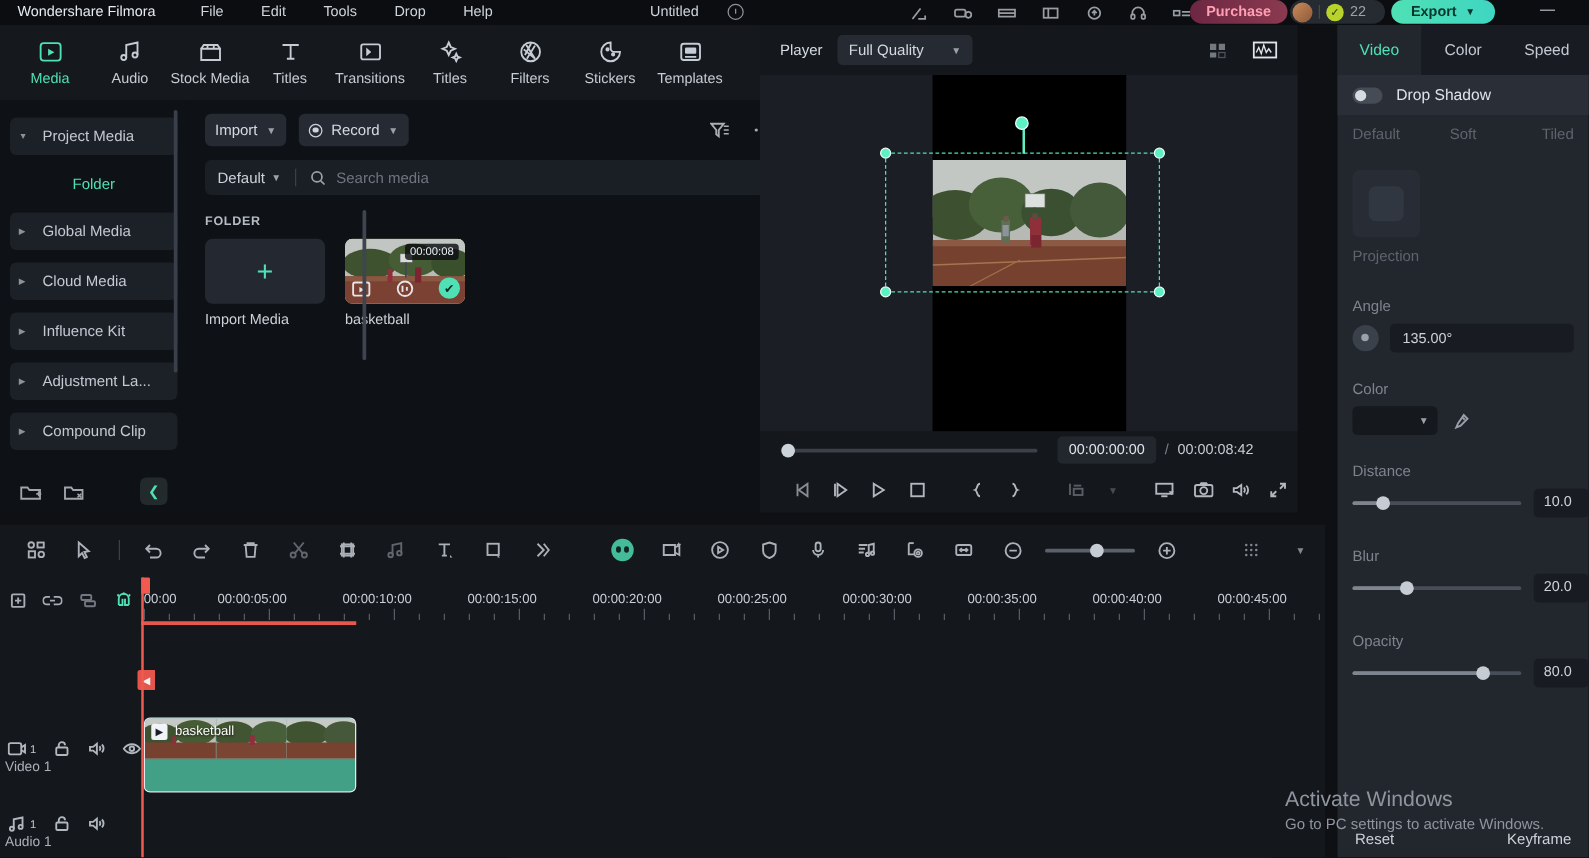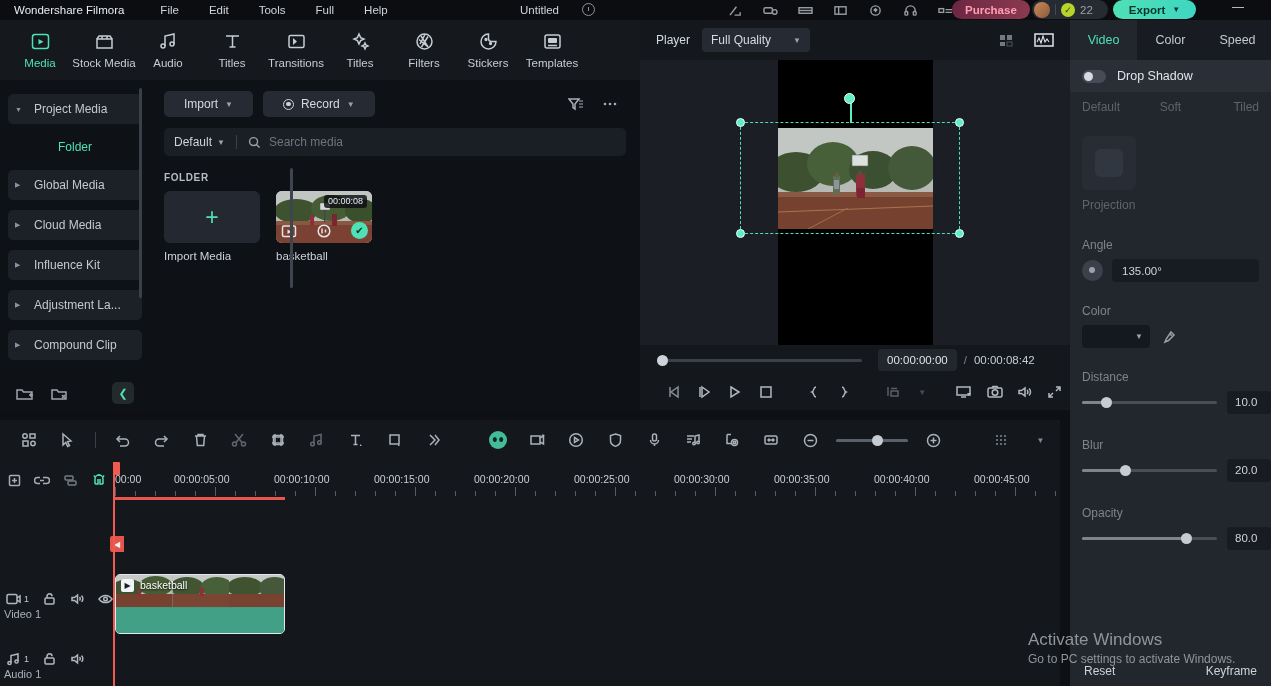--- a/index.html
+++ b/index.html
@@ -96,21 +96,21 @@
   }
 
   
   .media {
     position: absolute; top: 80px; left: 150px; width: 490px; height: 330px;
     background: #0e1116;
   }
   .m-toolbar { height: 48px; display: flex; align-items: center; padding: 0 0 0 14px; }
   .pill {
     height: 26px; border-radius: 5px; background: #262b33; display: flex;
-    align-items: center; padding: 0 20px; gap: 7px; font-size: 12px; color: #d4dae2;
+    align-items: center; padding: 0 8px; gap: 7px; font-size: 12px; color: #d4dae2;
   }
   .caret { font-size: 8px; color: #9aa1ab; }
   .rec-dot { width: 11px; height: 11px; border-radius: 50%; border: 1.4px solid #cdd3db; position: relative; }
   .rec-dot:after { content:""; position:absolute; left:2.3px; top:2.3px; width:4.4px; height:4.4px;
     border-radius:50%; background:#cdd3db; }
   .m-tb-right { margin-left: auto; display: flex; align-items: center; gap: 18px; padding-right: 22px; }
   .searchbar {
     margin: 0 14px; height: 28px; border-radius: 5px; background: #1a1e25;
     display: flex; align-items: center; padding: 0 10px; gap: 8px;
   }
@@ -139,21 +139,21 @@
     position: absolute; right: 4px; bottom: 4px; width: 17px; height: 17px;
     border-radius: 50%; background: #4fe0b5; color: #0a2b22;
     font-size: 10px; display: flex; align-items: center; justify-content: center;
   }
   .m-name { margin-top: 7px; font-size: 11.5px; color: #ccd2da; text-align: left; }
   .m-scroll { position: absolute; left: 140px; top: 88px; width: 3px; height: 120px;
     background: #3f454e; border-radius: 2px; }
 
   
   .player {
-    position: absolute; top: 20px; left: 640px; width: 430px; height: 390px;
+    position: absolute; top: 20px; left: 608px; width: 430px; height: 390px;
     background: #14171c;
   }
   .p-head { height: 40px; display: flex; align-items: center; padding: 0 16px; gap: 12px; }
   .p-label { font-size: 12px; color: #d6dce4; }
   .p-quality {
     height: 24px; border-radius: 4px; background: #262b33; display: flex;
     align-items: center; padding: 0 9px; gap: 22px; font-size: 12px; color: #d4dae2;
   }
   .p-head-right { margin-left: auto; display: flex; align-items: center; gap: 18px; }
   .p-stage {
@@ -293,21 +293,21 @@
 <body>
 
 <div class="app">
 
   <div class="menubar">
     <div class="brand">Wondershare Filmora</div>
     <div class="menu-items">
       <span>File</span>
       <span>Edit</span>
       <span>Tools</span>
-      <span>Full</span>
+      <span>Drop</span>
       <span>Help</span>
     </div>
     <div class="mb-title">Untitled</div>
     <div class="mb-cloud"></div>
     <div class="mb-icons">
       <svg class="mb-ic ic" viewBox="0 0 16 14">
           <path d="M2 12 L9 3 M7 12 h6 v-3"></path>
         </svg>
       <svg class="mb-ic ic" viewBox="0 0 16 14">
           <rect x="1" y="4" width="9" height="6" rx="1.5"></rect>
@@ -352,32 +352,32 @@
   <div class="topnav">
     <div class="tnav active">
       <svg class="ic" viewBox="0 0 21 21">
           <rect x="2.5" y="3.5" width="16" height="14" rx="2.5"></rect>
           <path d="M8.5 8l5 2.8-5 2.8z" fill="currentColor" stroke="none"></path>
         </svg>
       <span>Media</span>
     </div>
     <div class="tnav">
       <svg class="ic" viewBox="0 0 21 21">
-          <path d="M3 8h15v9H3z"></path>
-          <path d="M3 8l2-3h11l2 3M8 8v-3M13 8v-3"></path>
-        </svg>
-      <span>Stock Media</span>
-    </div>
-    <div class="tnav">
-      <svg class="ic" viewBox="0 0 21 21">
           <path d="M7 15V5l9-2v10"></path>
           <circle cx="5" cy="15" r="2"></circle>
           <circle cx="14" cy="13" r="2"></circle>
         </svg>
       <span>Audio</span>
+    </div>
+    <div class="tnav">
+      <svg class="ic" viewBox="0 0 21 21">
+          <path d="M3 8h15v9H3z"></path>
+          <path d="M3 8l2-3h11l2 3M8 8v-3M13 8v-3"></path>
+        </svg>
+      <span>Stock Media</span>
     </div>
     <div class="tnav">
       <svg class="ic" viewBox="0 0 21 21">
           <path d="M4 5h13M10.5 5v11M7.5 16h6"></path>
         </svg>
       <span>Titles</span>
     </div>
     <div class="tnav">
       <svg class="ic" viewBox="0 0 21 21">
           <rect x="3" y="4.5" width="15" height="12" rx="1.5"></rect>

